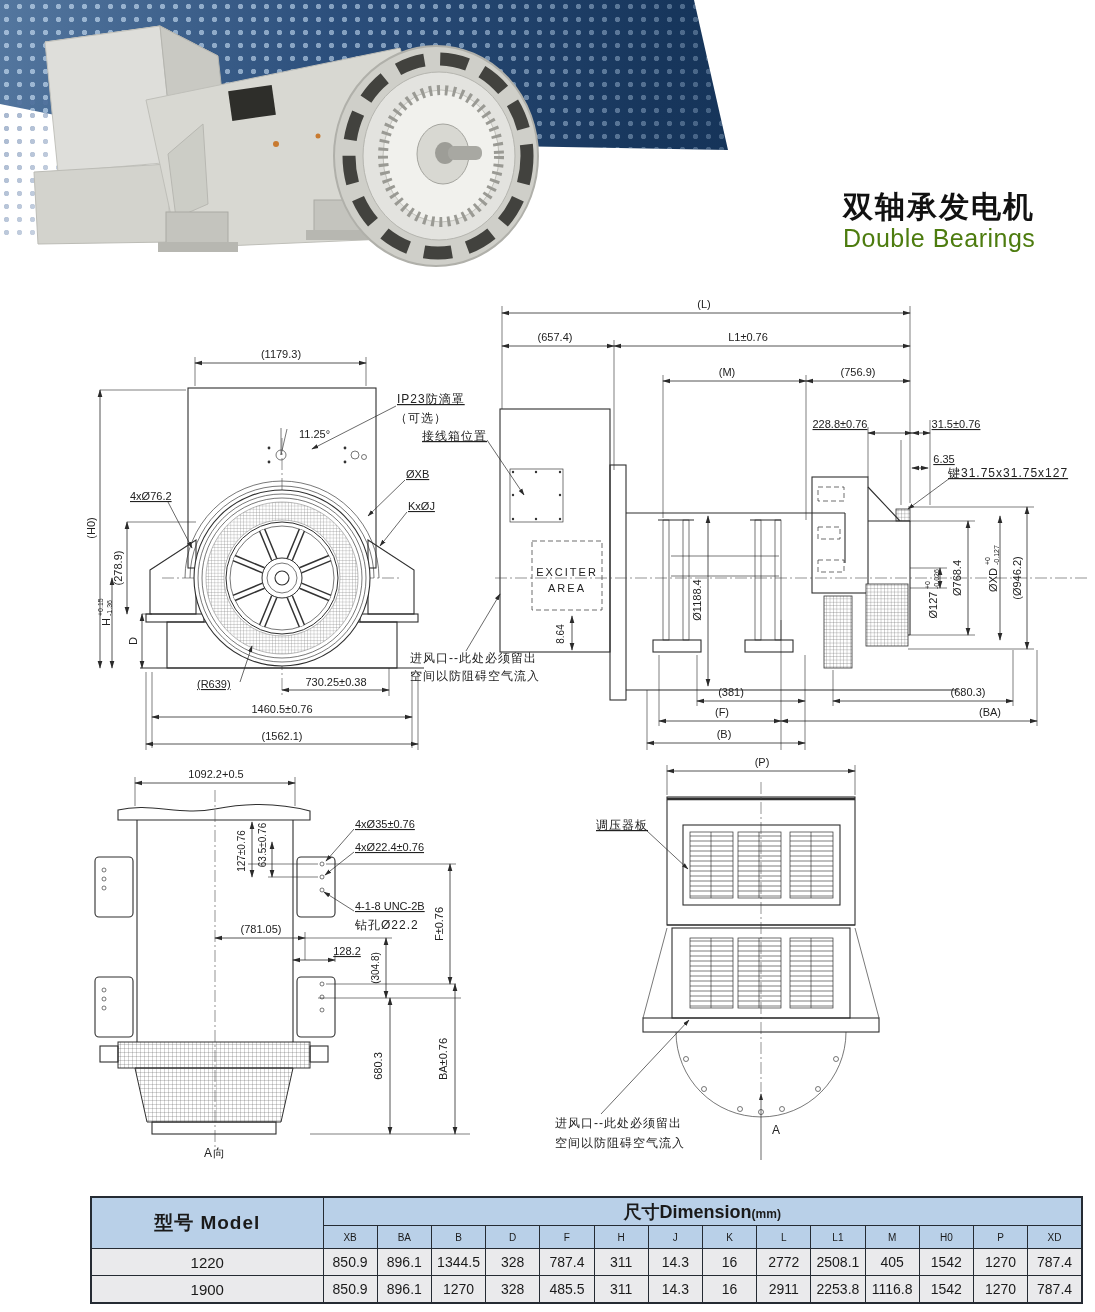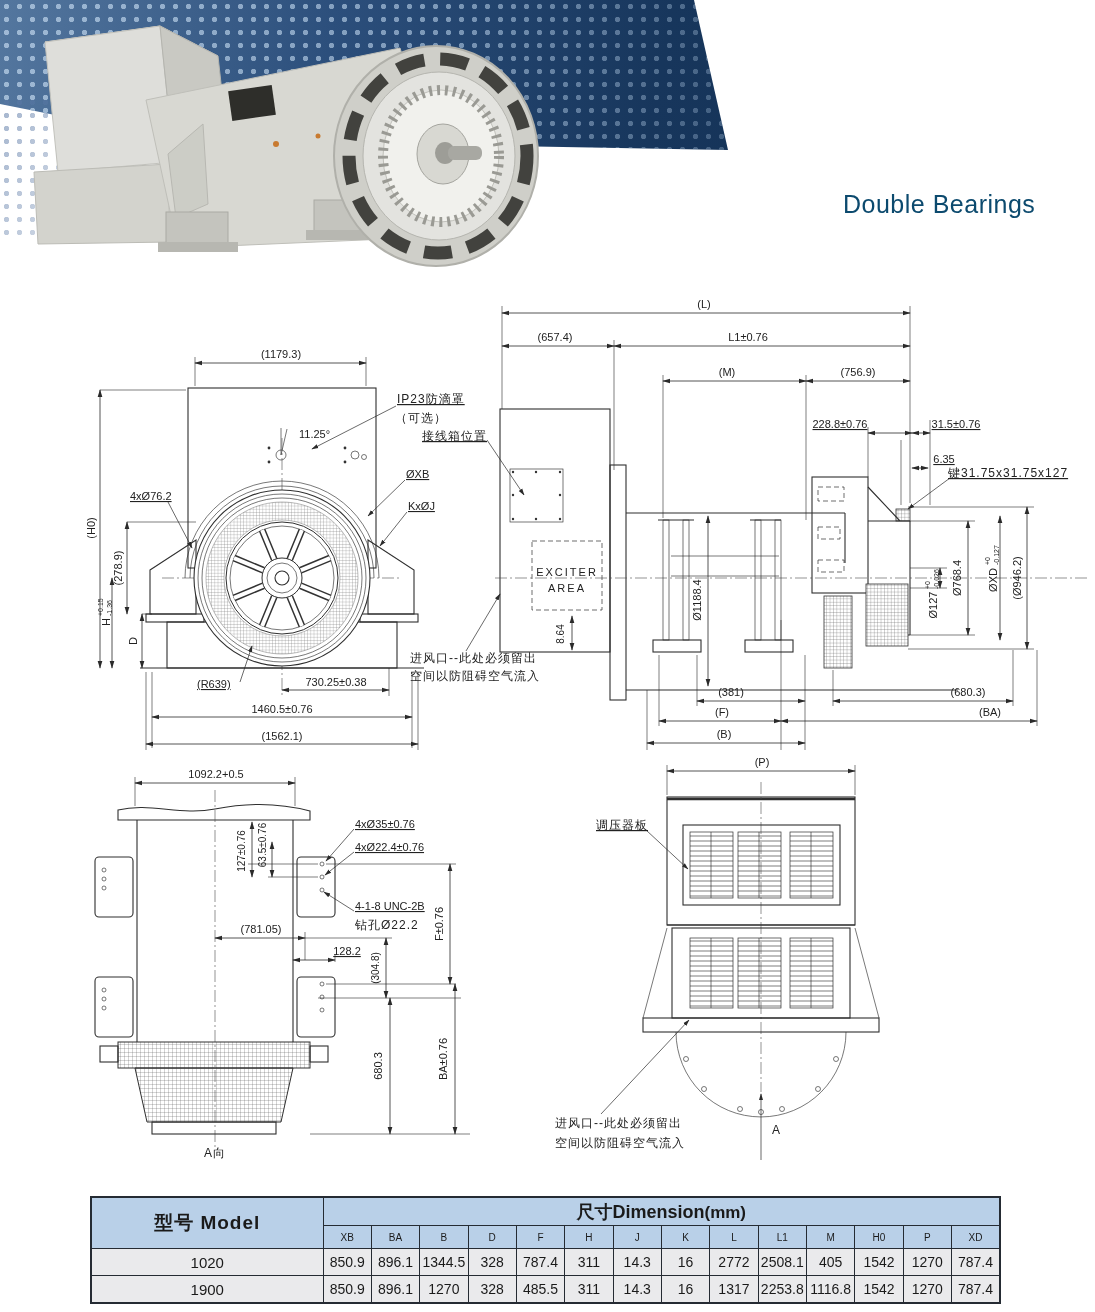--- a/index.html
+++ b/index.html
@@ -15,21 +15,21 @@
     background-size:13px 13px;
     -webkit-mask-image:linear-gradient(100deg,rgba(0,0,0,.95) 0%,rgba(0,0,0,.7) 40%,rgba(0,0,0,.35) 65%,rgba(0,0,0,.18) 90%);
     mask-image:linear-gradient(100deg,rgba(0,0,0,.95) 0%,rgba(0,0,0,.7) 40%,rgba(0,0,0,.35) 65%,rgba(0,0,0,.18) 90%);}
   .dots-strip{position:absolute;left:0;top:96px;width:260px;height:145px;
     background-image:radial-gradient(circle,rgba(90,120,165,.55) 2.4px,rgba(90,120,165,0) 3px);
     background-size:13px 13px;
     -webkit-mask-image:linear-gradient(115deg,#000 0%,transparent 80%);
     mask-image:linear-gradient(115deg,#000 0%,transparent 80%);}
   .title-block{position:absolute;left:843px;top:190px;line-height:1.12;}
   .title-zh{font-size:30px;font-weight:bold;letter-spacing:2px;color:#111;}
-  .title-en{font-size:25px;letter-spacing:.5px;color:#0c4a6e;}
+  .title-en{font-size:25px;letter-spacing:.5px;color:#4d7c0f;}
 
   
   svg{position:absolute;overflow:visible;}
   .ol{stroke:#2f2f2f;fill:none;stroke-width:1.1;}
   .tl{stroke:#2f2f2f;fill:none;stroke-width:.65;}
   .dl{stroke:#2a2a2a;fill:none;stroke-width:.8;}
   .xl{stroke:#2a2a2a;fill:none;stroke-width:.6;}
   .cl{stroke:#4a4a4a;fill:none;stroke-width:.6;stroke-dasharray:12 3 2 3;}
   .dash{stroke:#2f2f2f;fill:none;stroke-width:.7;stroke-dasharray:5 3;}
   text{fill:#222;font-family:"Liberation Sans",sans-serif;}
@@ -42,30 +42,30 @@
   #d2 .dl{marker-start:url(#a2);marker-end:url(#a2);}
   #d3 .dl{marker-start:url(#a3);marker-end:url(#a3);}
   #d4 .dl{marker-start:url(#a4);marker-end:url(#a4);}
   .ldr{stroke:#2a2a2a;fill:none;stroke-width:.7;}
   #d1 .ldr{marker-end:url(#a1);}
   #d2 .ldr{marker-end:url(#a2);}
   #d3 .ldr{marker-end:url(#a3);}
   #d4 .ldr{marker-end:url(#a4);}
 
   
-  .dim-table{position:absolute;left:90px;top:1196px;width:911px;border-collapse:collapse;
+  .dim-table{position:absolute;left:90px;top:1196px;width:993px;border-collapse:collapse;
     table-layout:fixed;border:2px solid #252b33;}
   .dim-table td,.dim-table th{border:1.5px solid #252b33;text-align:center;vertical-align:middle;
     padding:0;overflow:hidden;}
   .hdr{background:#b9d0e8;}
   .cell{background:#eaeaec;font-size:14px;}
   .model-col{width:232px;}
   .model-hdr{font-size:19px;font-weight:bold;letter-spacing:1px;}
   .dim-hdr{font-size:18px;font-weight:bold;height:27px;}
-  .dim-hdr .unit{font-size:17px;}
+  .dim-hdr .unit{font-size:12px;}
   .col-letter{font-size:10px;font-weight:normal;height:22px;}
   .row-model{font-size:15px;height:26px;}
 </style>
 </head>
 <body>
 
 <div class="page">
 
   <div class="banner"></div>
   <div class="dots-strip"></div>
@@ -94,20 +94,21 @@
       <ellipse cx="421" cy="152" rx="76" ry="84" fill="#e3e3df" stroke="#b5b5af"></ellipse>
       <ellipse cx="423" cy="152" rx="58" ry="66" fill="#f1f1ed" stroke="#c0c0ba"></ellipse>
       <ellipse cx="423" cy="152" rx="58" ry="66" fill="none" stroke="#9a9a94" stroke-width="10" stroke-dasharray="3 5"></ellipse>
       <ellipse cx="425" cy="150" rx="26" ry="30" fill="#d8d8d2" stroke="#a5a59f"></ellipse>
       <ellipse cx="427" cy="149" rx="10" ry="11" fill="#9d9d97"></ellipse>
       <rect x="430" y="142" width="34" height="14" rx="6" fill="#a8a8a2"></rect>
     </g>
   </svg>
 
   <div class="title-block">
+    <div class="title-zh">双轴承发电机</div>
     <div class="title-en">Double Bearings</div>
   </div>
 
   <svg id="d1" style="left:80px;top:330px;" width="420" height="440" viewBox="80 330 420 440">
     <defs>
       <marker id="a1" viewBox="0 0 10 10" refX="9" refY="5" markerWidth="10" markerHeight="10" orient="auto-start-reverse">
         <path d="M0,2 L10,5 L0,8 Z" fill="#2a2a2a"></path>
         </marker>
       <pattern id="p1" width="3.2" height="3.2" patternUnits="userSpaceOnUse">
         <path d="M0,0 H3.2 M0,0 V3.2" stroke="#666" stroke-width=".45"></path>
@@ -443,21 +444,21 @@
       <td class="hdr col-letter">J</td>
       <td class="hdr col-letter">K</td>
       <td class="hdr col-letter">L</td>
       <td class="hdr col-letter">L1</td>
       <td class="hdr col-letter">M</td>
       <td class="hdr col-letter">H0</td>
       <td class="hdr col-letter">P</td>
       <td class="hdr col-letter">XD</td>
     </tr>
     <tr>
-      <td class="cell row-model">1020</td>
+      <td class="cell row-model">1220</td>
       <td class="cell">850.9</td>
       <td class="cell">896.1</td>
       <td class="cell">1344.5</td>
       <td class="cell">328</td>
       <td class="cell">787.4</td>
       <td class="cell">311</td>
       <td class="cell">14.3</td>
       <td class="cell">16</td>
       <td class="cell">2772</td>
       <td class="cell">2508.1</td>
@@ -469,21 +470,21 @@
     <tr>
       <td class="cell row-model">1900</td>
       <td class="cell">850.9</td>
       <td class="cell">896.1</td>
       <td class="cell">1270</td>
       <td class="cell">328</td>
       <td class="cell">485.5</td>
       <td class="cell">311</td>
       <td class="cell">14.3</td>
       <td class="cell">16</td>
-      <td class="cell">1317</td>
+      <td class="cell">2911</td>
       <td class="cell">2253.8</td>
       <td class="cell">1116.8</td>
       <td class="cell">1542</td>
       <td class="cell">1270</td>
       <td class="cell">787.4</td>
     </tr>
   </tbody>
     </table>
 
 </div>

